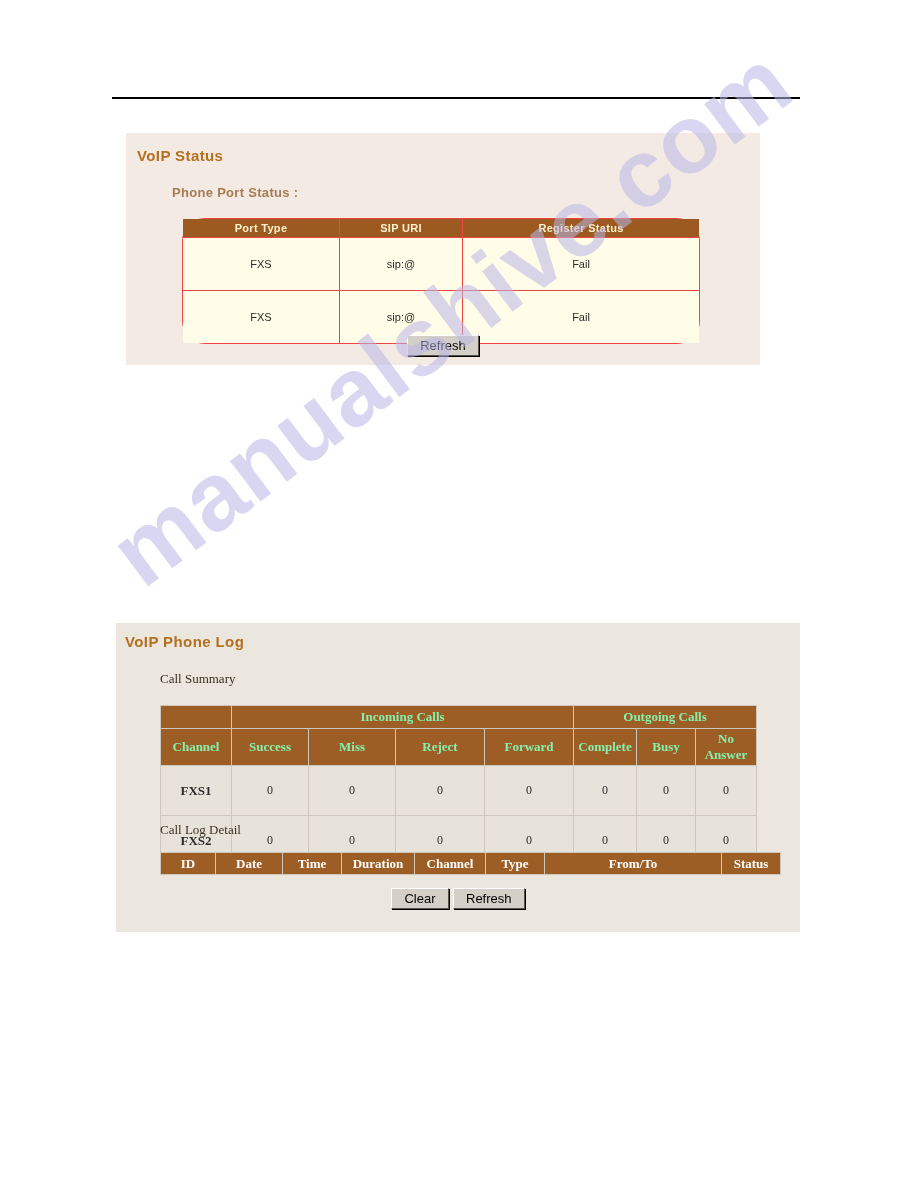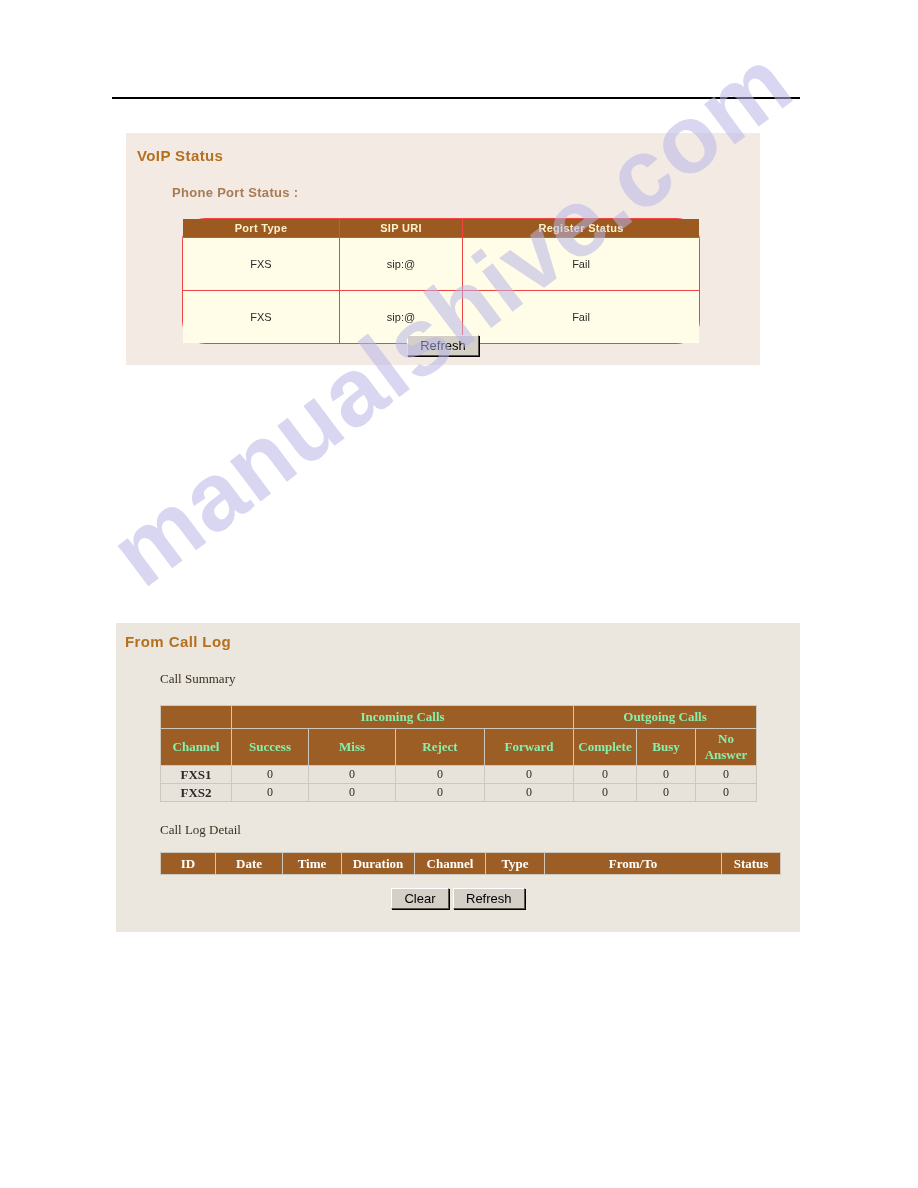--- a/index.html
+++ b/index.html
@@ -180,21 +180,21 @@
     vertical-align: middle;
     padding: 2px 1px;
   }
   .cs-table td {
     background: #e8e3da;
     color: #2b2b2b;
     font-family: "Liberation Serif", serif;
     font-size: 12px;
     text-align: center;
     height: 17px;
-    padding: 0 0;
+    padding: 16px 0;
   }
   .cs-table td.chan {
     font-weight: bold;
     font-size: 13px;
   }
   .cs-grouphead { height: 22px; }
   .cs-colhead   { height: 36px; }
 
   .w-chan { width: 70px; }
   .w-succ { width: 76px; }
@@ -273,21 +273,21 @@
   </table>
 
   <div class="btn-row" style="left:0; top:202px; width:634px;">
     <span class="btn95">Refresh</span>
   </div>
 
 </div>
 
 <div class="panel panel-calllog">
 
-  <div class="panel-title">From Call Log</div>
+  <div class="panel-title">VoIP Phone Log</div>
 
   <div class="section-label-serif" style="left:44px; top:48px;">Call Summary</div>
 
   <table class="cs-table">
     <colgroup>
       <col class="w-chan">
         <col class="w-succ">
         <col class="w-miss">
         <col class="w-rej">
       <col class="w-fwd">

